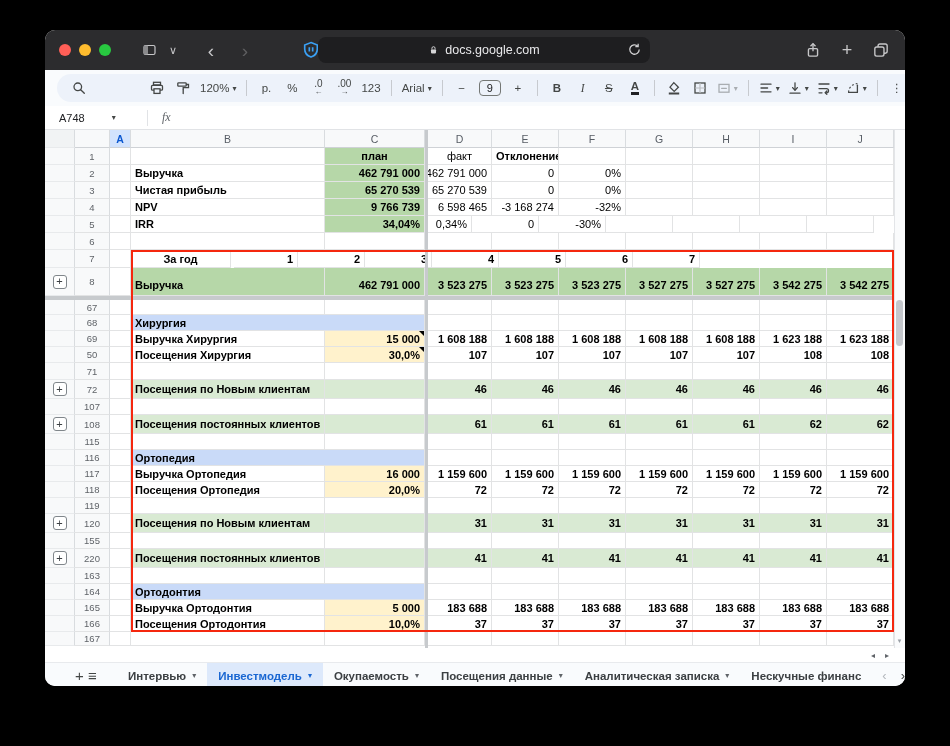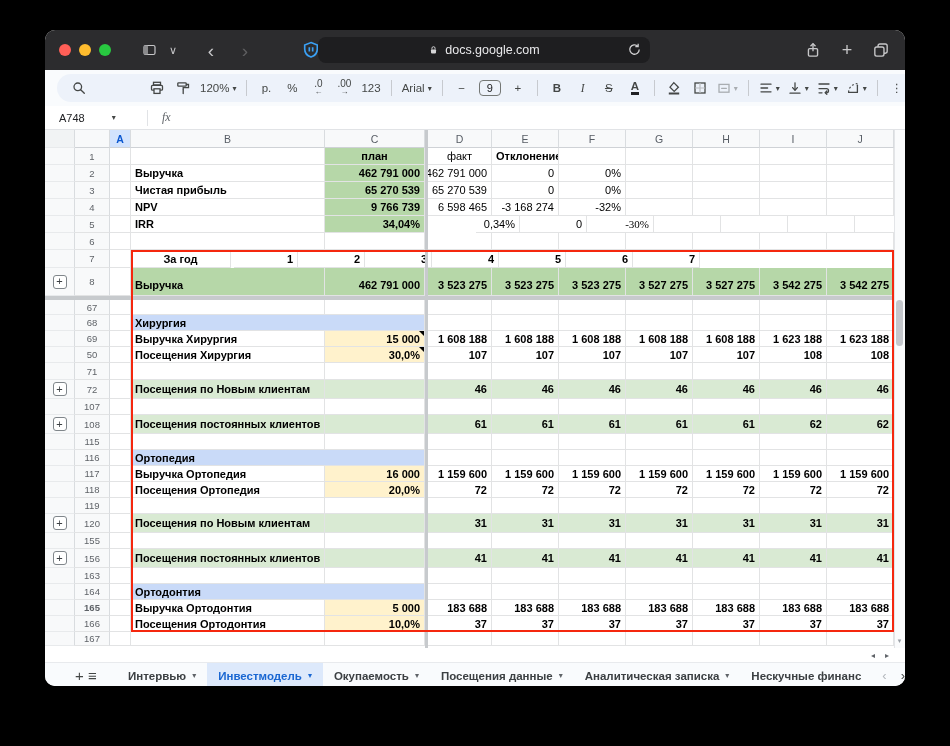--- a/index.html
+++ b/index.html
@@ -420,27 +420,27 @@
             <div class="gut" style="width: 30px;"></div>
             <div class="num" style="width: 35px;">5</div>
             <div class="cell" style="width: 21px;"></div>
             <div class="cell b" style="width: 194px;">
               <span>IRR</span>
             </div>
             <div class="cell b r gd" style="width: 100px;">
               <span>34,04%</span>
             </div>
             <div class="sp"></div>
-            <div class="cell r" style="width: 44px; margin-left: 48px;">
+            <div class="cell r" style="width: 44px;">
               <span>0,34%</span>
             </div>
             <div class="cell r" style="width: 67px;">
               <span>0</span>
             </div>
-            <div class="cell r" style="width: 67px; font-family: Liberation Serif, serif;">
+            <div class="cell r" style="width: 67px;">
               <span>-30%</span>
             </div>
             <div class="cell" style="width: 67px;"></div>
             <div class="cell" style="width: 67px;"></div>
             <div class="cell" style="width: 67px;"></div>
             <div class="cell" style="width: 67px;"></div>
           </div>
           <div class="grow" style="height: 17px;">
             <div class="gut" style="width: 30px;"></div>
             <div class="num" style="width: 35px;">6</div>
@@ -872,21 +872,21 @@
             <div class="cell" style="width: 67px;"></div>
             <div class="cell" style="width: 67px;"></div>
             <div class="cell" style="width: 67px;"></div>
             <div class="cell" style="width: 67px;"></div>
             <div class="cell" style="width: 67px;"></div>
           </div>
           <div class="grow" style="height: 19px;">
             <div class="gut" style="width: 30px;">
               <div class="plusbtn">+</div>
             </div>
-            <div class="num" style="width: 35px;">156</div>
+            <div class="num" style="width: 35px;">220</div>
             <div class="cell" style="width: 21px;"></div>
             <div class="cell b gl" style="width: 194px;">
               <span>Посещения постоянных клиентов</span>
             </div>
             <div class="cell gl" style="width: 100px;"></div>
             <div class="sp"></div>
             <div class="cell b r gl" style="width: 64px;">
               <span>41</span>
             </div>
             <div class="cell b r gl" style="width: 67px;">
@@ -934,21 +934,21 @@
             <div class="cell" style="width: 64px;"></div>
             <div class="cell" style="width: 67px;"></div>
             <div class="cell" style="width: 67px;"></div>
             <div class="cell" style="width: 67px;"></div>
             <div class="cell" style="width: 67px;"></div>
             <div class="cell" style="width: 67px;"></div>
             <div class="cell" style="width: 67px;"></div>
           </div>
           <div class="grow" style="height: 16px;">
             <div class="gut" style="width: 30px;"></div>
-            <div class="num" style="width: 35px; font-weight: bold;">165</div>
+            <div class="num" style="width: 35px;">165</div>
             <div class="cell" style="width: 21px;"></div>
             <div class="cell b" style="width: 194px;">
               <span>Выручка Ортодонтия</span>
             </div>
             <div class="cell b r yl" style="width: 100px;">
               <span>5 000</span>
             </div>
             <div class="sp"></div>
             <div class="cell b r" style="width: 64px;">
               <span>183 688</span>

